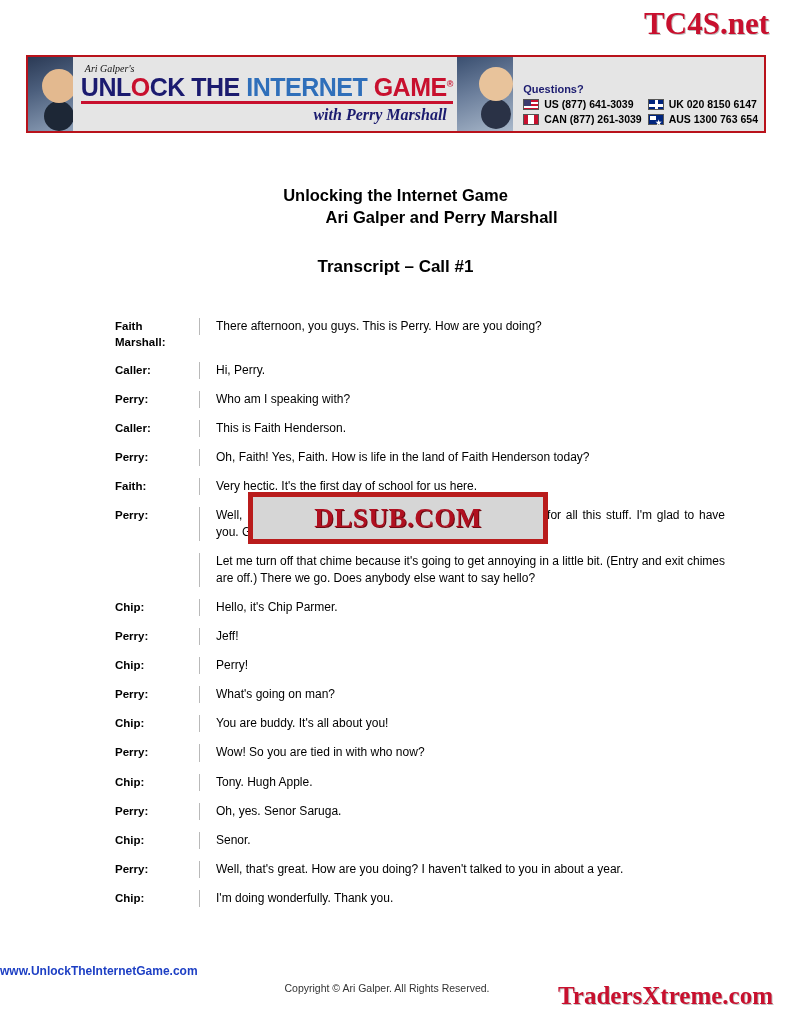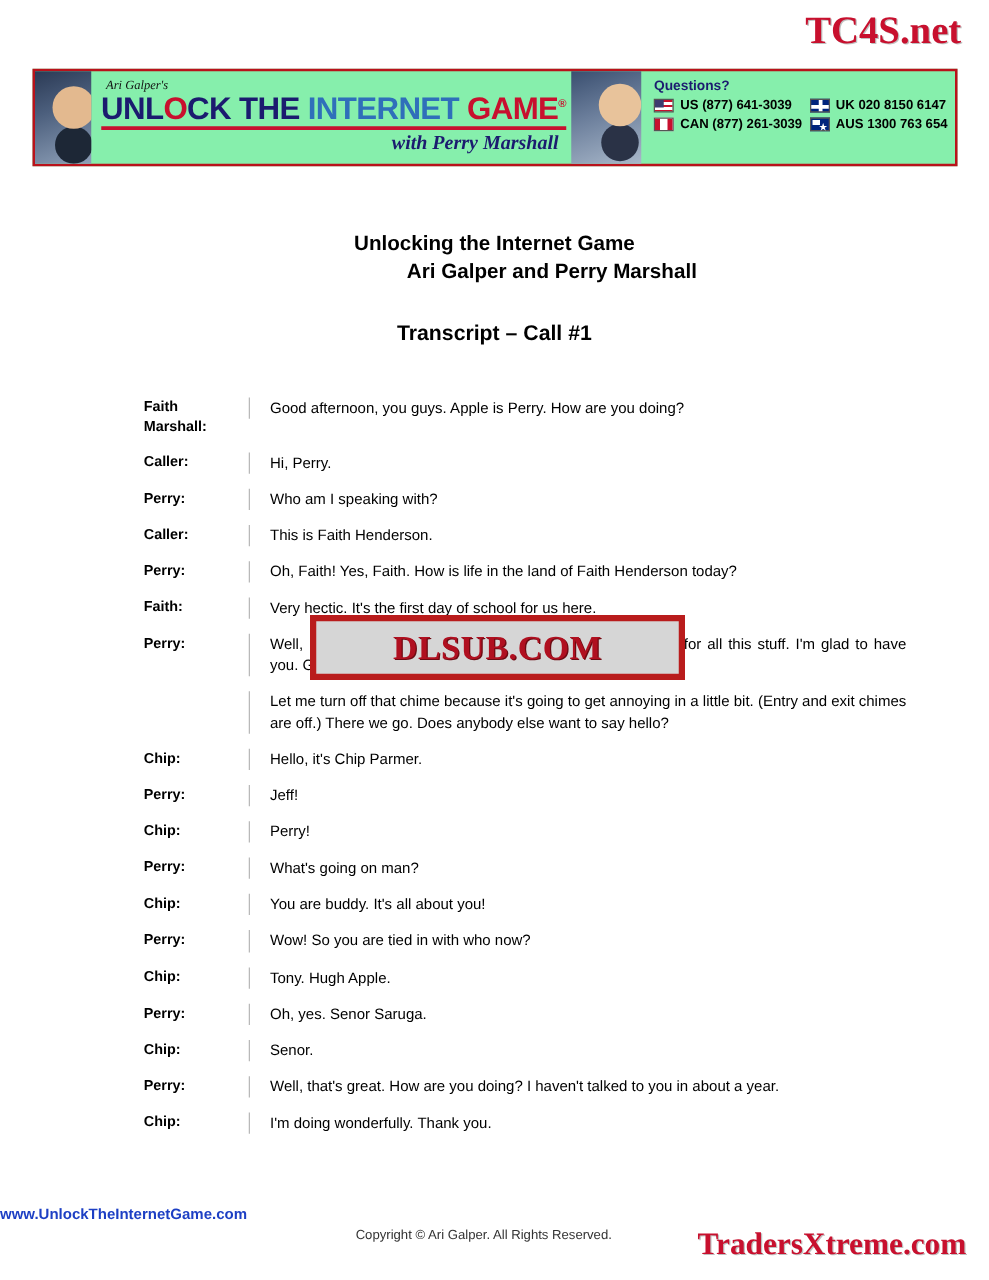--- a/index.html
+++ b/index.html
@@ -31,21 +31,21 @@
 
   
   .banner {
     position: absolute;
     left: 26px;
     top: 55px;
     width: 740px;
     height: 78px;
     border: 2px solid #b9121b;
     box-sizing: border-box;
-    background: #86efac;
+    background: #e5e5e5;
     display: flex;
     align-items: stretch;
   }
   .banner-photo-left {
     width: 62px;
     background: linear-gradient(160deg,#2b3a55 0%, #4c5f7d 40%, #8ea0b8 100%);
     position: relative;
     overflow: hidden;
   }
   .banner-photo-left::after {
@@ -114,20 +114,21 @@
     width: 34px;
     height: 34px;
     border-radius: 50%;
     background: #e8c39b;
     box-shadow: 0 30px 0 -2px #2a3246;
   }
   .banner-contact {
     flex: 1;
     padding: 6px 6px 4px 10px;
     font-size: 10px;
+    margin-top: 20px;
   }
   .questions {
     font-weight: bold;
     font-size: 11px;
     color: #1b1b6f;
     margin-bottom: 3px;
   }
   .contact-grid {
     display: grid;
     grid-template-columns: 1fr 1fr;
@@ -327,21 +328,21 @@
 </div>
 
 <div class="doc-title" id="title-line1">Unlocking the Internet Game</div>
 <div class="doc-title" id="title-line2">Ari Galper and Perry Marshall</div>
 <div class="doc-title" id="title-line3">Transcript – Call #1</div>
 
 <div class="transcript">
   <div class="row">
     <div class="speaker" style="white-space:pre-line">Faith
 Marshall:</div>
-    <div class="line">Good afternoon, you guys. Apple is Perry. How are you doing?</div>
+    <div class="line">There afternoon, you guys. This is Perry. How are you doing?</div>
   </div>
   <div class="row">
     <div class="speaker">Caller:</div>
     <div class="line">Hi, Perry.</div>
   </div>
   <div class="row">
     <div class="speaker">Perry:</div>
     <div class="line">Who am I speaking with?</div>
   </div>
   <div class="row">

